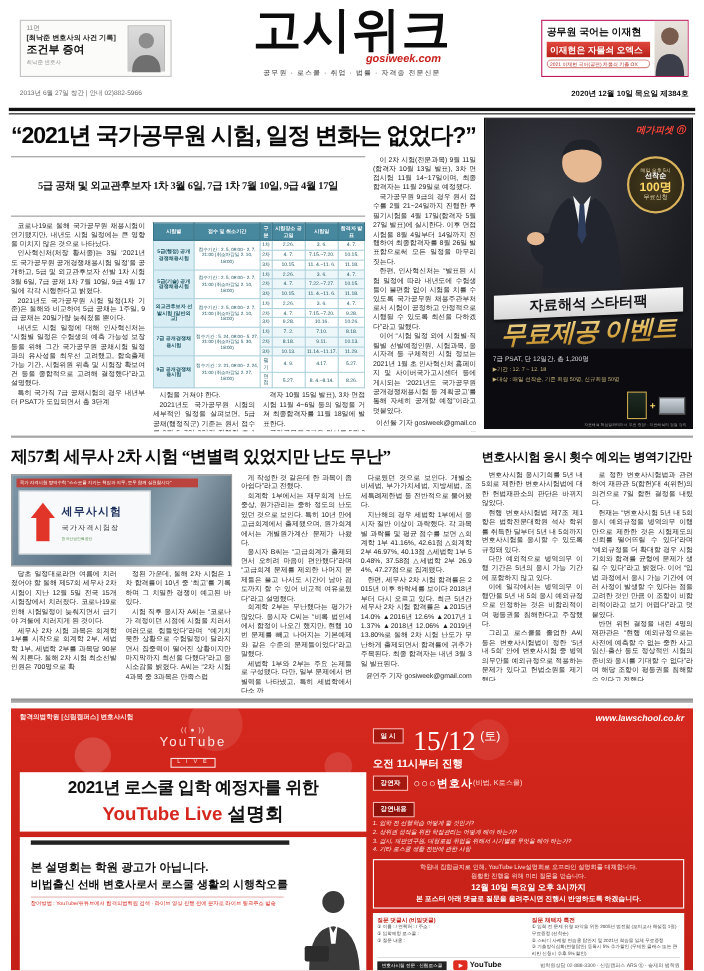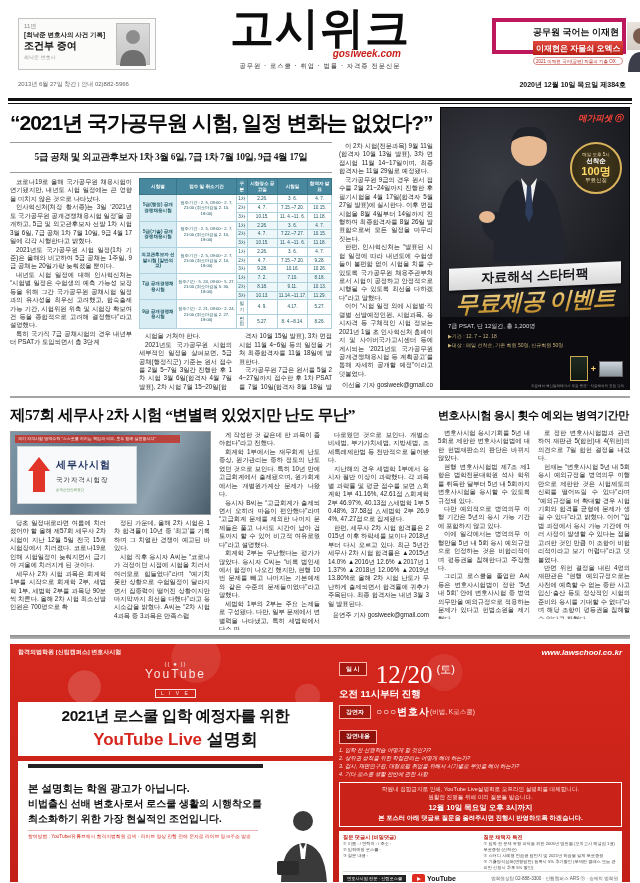--- a/index.html
+++ b/index.html
@@ -26,22 +26,22 @@
 
   .logo-wrap { width: 230px; margin: 0 auto; text-align: center; }
   .logo {
     font-size: 44px; font-weight: 900; letter-spacing: 1px; line-height: 1.02;
     color: #0c0c0c; white-space: nowrap;
   }
   .logo-domain { font-size: 10px; font-weight: bold; color: #c8201d; text-align: right; padding-right: 34px; margin-top: -3px; font-style: italic; }
   .tagline { font-size: 6.3px; color: #333; letter-spacing: 1px; margin-top: 3px; }
 
   .head-ad {
-    position: absolute; right: 14px; top: 18px; width: 134px; height: 36px;
-    border: 4px solid #be185d; background: #fff; display: flex; cursor: pointer; padding-left: 33px;
+    position: absolute; right: 14px; top: 18px; width: 134px; height: 52px;
+    border: 1px solid #be185d; background: #fff; display: flex; cursor: pointer;
   }
   .head-ad-text { flex: 1; padding: 4px 4px; }
   .head-ad-l1 { font-size: 9px; font-weight: 900; color: #111; white-space: nowrap; }
   .head-ad-l2 { font-size: 8px; font-weight: 900; color: #fff; background: linear-gradient(#e1483e,#b61f17); padding: 1.5px 3px; margin-top: 2px; white-space: nowrap; }
   .head-ad-l3 { font-size: 4.5px; color: #b62a22; border: 1px solid #d98c86; border-radius: 4px; padding: 0.5px 2px; margin-top: 2px; white-space: nowrap; overflow: hidden; }
   .head-ad-photo { width: 30px; background: linear-gradient(#e9e3dd,#d4cdc6); }
   .issue-line { position: absolute; right: 14px; top: 80px; font-size: 7px; font-weight: bold; color: #111; }
 
   .mast-rule { margin: 2px 8px 0; border-top: 3px solid #101010; border-bottom: 1px solid #101010; height: 6px; }
 
@@ -49,21 +49,21 @@
   .sec1 { height: 288px; padding: 0 10px; display: flex; gap: 7px; overflow: hidden; }
   .sec1-main { width: 423px; }
   .a1-headline {
     font-size: 21px; font-weight: 900; letter-spacing: -1px; color: #0a0a0a;
     white-space: nowrap; overflow: hidden; margin: 5px 0 5px;
   }
   .a1-row { display: flex; gap: 7px; }
   .a1-left { width: 322px; }
   .a1-subhead {
     border-top: 1.5px solid #9a9a9a; border-bottom: 1.5px solid #9a9a9a;
-    font-size: 9.5px; font-weight: bold; text-align: center; padding: 8px 0;
+    font-size: 9.5px; font-weight: bold; text-align: center; padding: 20px 0;
     letter-spacing: -0.3px; white-space: nowrap; overflow: hidden; margin-bottom: 5px;
   }
   .a1-cols { display: flex; gap: 7px; }
   .news-col { text-align: justify; overflow: hidden; }
   .news-col p { font-size: 6.3px; line-height: 1.34; text-indent: 6px; word-break: break-all; color: #222; }
   .a1-c1 { width: 122px; height: 224px; }
   .a1-mid { width: 193px; height: 224px; overflow: hidden; }
   .a1-sub { display: flex; gap: 7px; margin-top: 3px; }
   .a1-sub .news-col { width: 93px; height: 64px; }
   .a1-col4 { width: 94px; height: 254px; margin-top: 0; }
@@ -516,34 +516,33 @@
         <div><span class="tag">L I V E</span></div>
       </div>
       <div class="ba-band">
         <div class="ba-band-l1">2021년 로스쿨 입학 예정자를 위한</div>
         <div class="ba-band-l2"><span class="red">YouTube Live</span><span class="blk"> 설명회</span></div>
       </div>
       <div class="ba-pitch">
         <div class="ba-pitch-bar"></div>
         <div class="ba-pitch-l1">본 설명회는 학원 광고가 아닙니다.</div>
         <div class="ba-pitch-l2">비법출신 선배 변호사로서 로스쿨 생활의 시행착오를</div>
-        <div class="ba-pitch-l2">최소화하기 위한 가장 현실적인 조언입니다.</div>
         <div class="ba-howto">참여방법 : YouTube/유튜브에서 합격의법학원 검색 · 라이브 영상 진행 전에 문자로 라이브 링크주소 발송</div>
         <svg class="ba-sil" width="62" height="74" viewBox="0 0 62 74">
           <circle cx="34" cy="12" r="10" fill="#3a3a3a"></circle>
           <path d="M12 74 Q12 36 34 34 Q56 36 58 74 Z" fill="#3a3a3a"></path>
           <path d="M30 32 L34 40 L38 32 L36 50 L32 50 Z" fill="#fff"></path>
           <rect x="8" y="52" width="22" height="14" rx="2" fill="#2c2c2c"></rect>
         </svg>
       </div>
     </div>
     <div class="ba-right">
       <div class="ba-daterow">
         <span class="ba-chip">일 시</span>
-        <span class="ba-date-big">12/20</span>
+        <span class="ba-date-big">15/12</span>
         <span class="ba-date-paren">(토)</span>
       </div>
       <div class="ba-date-sub">오전 11시부터 진행</div>
       <div class="ba-speakerrow">
         <span class="ba-chip">강연자</span>
         <span class="ba-speaker-b">○○○변호사</span>
         <span class="ba-speaker-s"> (비법, K로스쿨)</span>
       </div>
       <div class="ba-topics">
         <span class="ba-chip">강연내용</span>

